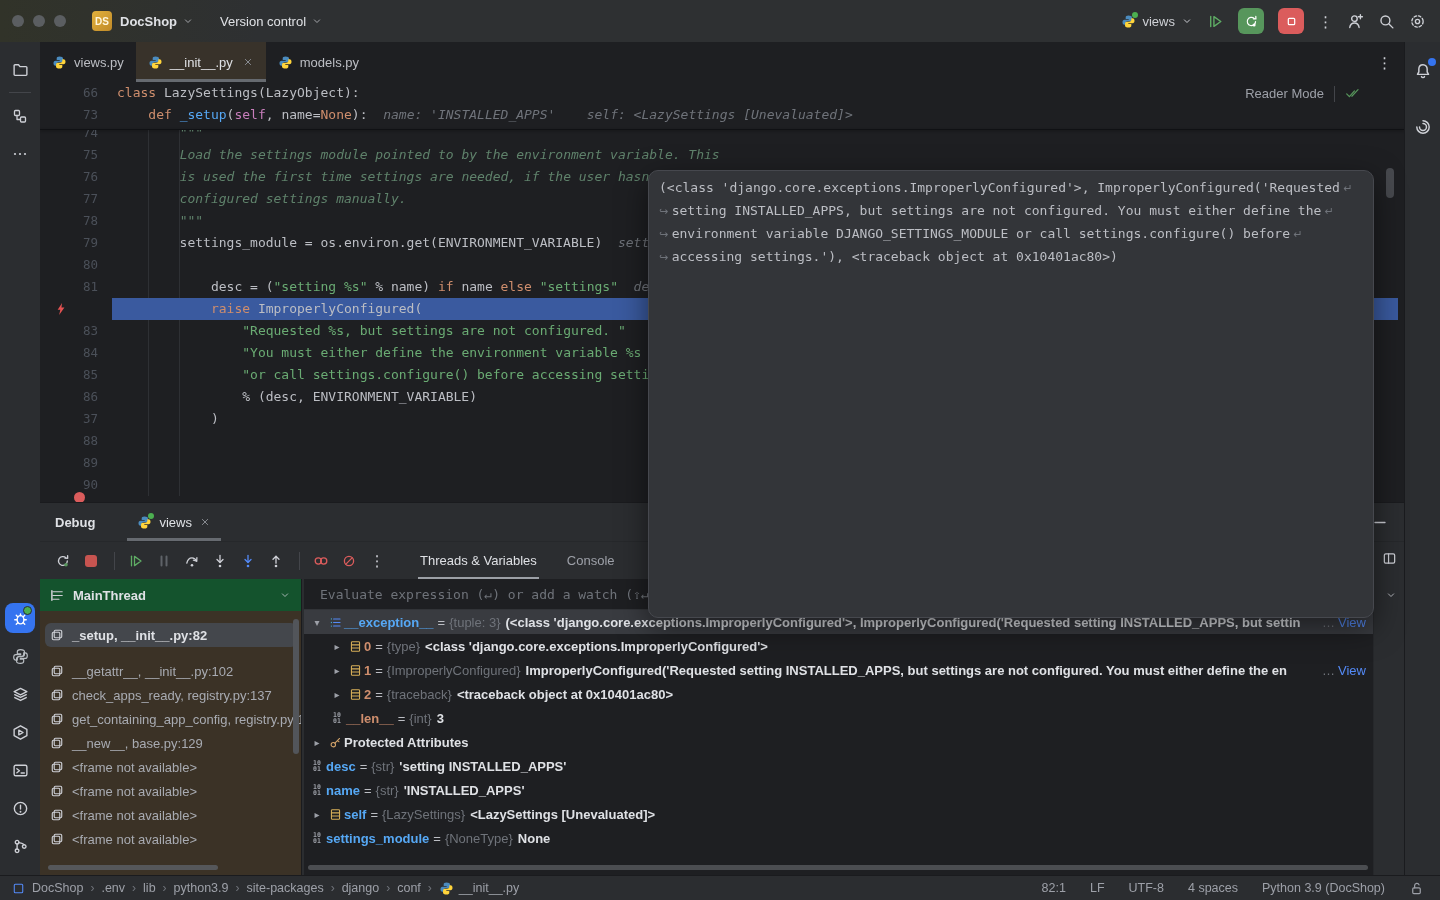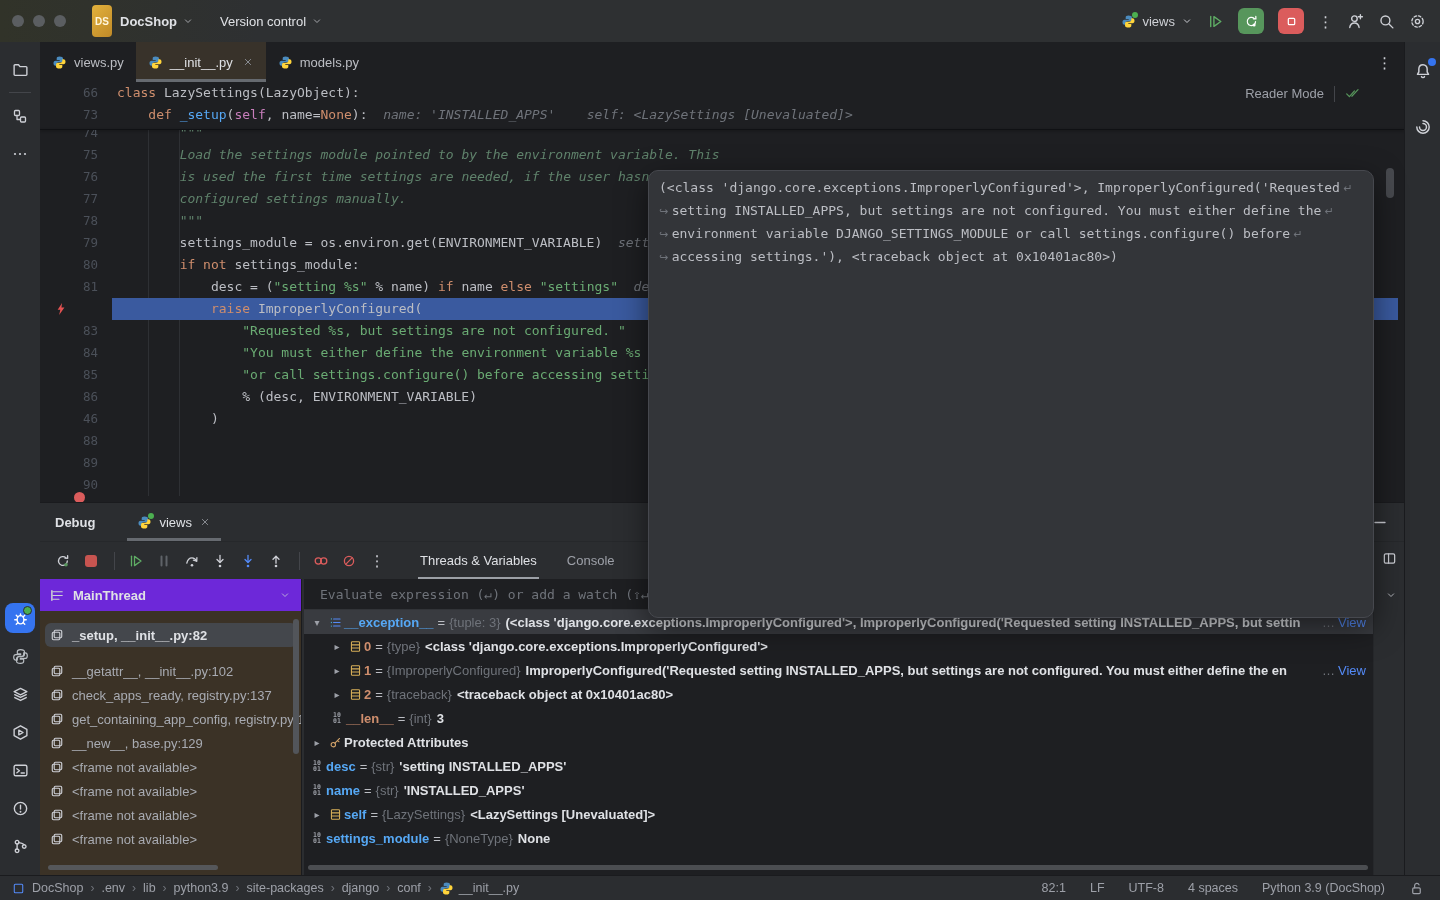--- a/index.html
+++ b/index.html
@@ -8,21 +8,21 @@
        font-family:"Liberation Sans",sans-serif;font-size:13px;
        -webkit-font-smoothing:antialiased}
   .abs{position:absolute}
   svg{display:block}
   .icon{display:inline-flex;align-items:center;justify-content:center;flex:0 0 auto}
 
   
   #titlebar{left:0;top:0;width:1440px;height:42px;background:linear-gradient(90deg,#313329 0%,#2E3032 18%,#2E3032 100%);display:flex;align-items:center}
   .tl-dot{width:12px;height:12px;border-radius:50%;background:#5B5E61;margin-left:9px}
   .tl-dot:first-child{margin-left:12px}
-  #ds-badge{width:20px;height:32px;border-radius:4px;margin-left:26px;
+  #ds-badge{width:20px;height:20px;border-radius:4px;margin-left:26px;
     background:linear-gradient(135deg,#E2B13C,#C08A28);display:flex;align-items:center;justify-content:center;
     font-size:10px;font-weight:700;color:#FFF6DC}
   .tb-label{margin-left:8px;font-weight:600;color:#DFE1E5}
   .tb-menu{margin-left:26px;color:#DFE1E5}
   .chev{margin-left:5px;opacity:.75}
   #tb-right{margin-left:auto;display:flex;align-items:center;gap:14px;padding-right:14px}
   .tb-btn{width:26px;height:26px;border-radius:6px;display:flex;align-items:center;justify-content:center}
   .tb-btn.green{background:var(--run-green,#57965C)}
   .tb-btn.red{background:var(--stop-red,#DB5C5C)}
   .runcfg{display:flex;align-items:center;gap:6px;color:#CFD1D6}
@@ -80,21 +80,21 @@
   #dbg-min{margin-left:auto;margin-right:16px;color:#CED0D6}
   #dbg-toolbar{position:absolute;left:0;top:38px;width:100%;height:38px;border-top:1px solid #26282B;display:flex;align-items:center;padding-left:10px;box-sizing:border-box}
   .tbi{width:26px;height:26px;border-radius:4px;display:flex;align-items:center;justify-content:center;margin-right:2px}
   .tb-sep{width:1px;height:18px;background:#43454A;margin:0 8px}
   .vtab{margin-left:26px;color:#9DA0A8;height:38px;display:flex;align-items:center;position:relative;padding:0 2px}
   .vtab.active{color:#DFE1E5}
   .vtab.active:after{content:"";position:absolute;left:0;right:0;bottom:0;height:3px;background:#9CA0A6}
   #dbg-right-col{position:absolute;right:0;top:0;width:30px;height:100%;border-left:1px solid #26282B}
   
   #frames-pane{position:absolute;left:0;top:76px;width:262px;height:297px;border-right:1px solid #1A1B1E;box-sizing:border-box;overflow:hidden}
-  #thread-row{height:32px;display:flex;align-items:center;gap:8px;padding:0 10px;background:#6d28d9}
+  #thread-row{height:32px;display:flex;align-items:center;gap:8px;padding:0 10px;background:#14532d}
   #thread-name{font-weight:600}
   #thread-chev{margin-left:auto;opacity:.8}
   #frames-list{position:absolute;left:0;top:32px;width:262px;height:265px;background:var(--frames-bg,#3B3226);overflow:hidden}
   .frame-row{height:24px;display:flex;align-items:center;gap:8px;padding:0 10px;color:#A8ABB2;white-space:nowrap}
   .frame-row.selected{background:#44474C;border-radius:6px;margin:12px 5px;padding:0 5px;color:#DFE1E5;font-weight:600}
   #frames-vscroll{position:absolute;right:2px;top:40px;width:6px;height:135px;border-radius:3px;background:#52555A}
   #frames-hscroll{position:absolute;left:8px;bottom:6px;width:170px;height:5px;border-radius:3px;background:#55575A}
   
   #vars-pane{position:absolute;left:264px;top:76px;right:30px;bottom:0;background:#1E1F22;overflow:hidden}
   #eval-row{height:30px;border-bottom:1px solid #323438;display:flex;align-items:center}
@@ -348,30 +348,30 @@
   <div class="sticky-sep"></div>
   <div id="lines-host">
       <div class="cl-row" style="top: 0px; height: 22px; overflow: hidden;"><div style="position: relative; height: 22px;"><span class="cl-num">66</span><span class="cl-code"><span class="kw">class</span><span class="pl"> LazySettings(LazyObject):</span></span></div></div>
       <div class="cl-row" style="top: 22px; height: 22px; overflow: hidden;"><div style="position: relative; height: 22px;"><span class="cl-num">73</span><span class="cl-code"><span class="pl">    </span><span class="kw">def</span><span class="pl"> </span><span class="fn">_setup</span><span class="pl">(</span><span class="sf">self</span><span class="pl">, name=</span><span class="kw">None</span><span class="pl">):</span><span class="hint">  name: 'INSTALLED_APPS'    self: &lt;LazySettings [Unevaluated]&gt;</span></span></div></div>
       <div class="cl-row" style="top: 48px; height: 14px; overflow: hidden;"><div style="position: relative; height: 22px; margin-top: -8px;"><span class="cl-num">74</span><span class="cl-code"><span class="pl">        </span><span class="doc">"""</span></span></div></div>
       <div class="cl-row" style="top: 62px; height: 22px; overflow: hidden;"><div style="position: relative; height: 22px;"><span class="cl-num">75</span><span class="cl-code"><span class="pl">        </span><span class="doc">Load the settings module pointed to by the environment variable. This</span></span></div></div>
       <div class="cl-row" style="top: 84px; height: 22px; overflow: hidden;"><div style="position: relative; height: 22px;"><span class="cl-num">76</span><span class="cl-code"><span class="pl">        </span><span class="doc">is used the first time settings are needed, if the user hasn't</span></span></div></div>
       <div class="cl-row" style="top: 106px; height: 22px; overflow: hidden;"><div style="position: relative; height: 22px;"><span class="cl-num">77</span><span class="cl-code"><span class="pl">        </span><span class="doc">configured settings manually.</span></span></div></div>
       <div class="cl-row" style="top: 128px; height: 22px; overflow: hidden;"><div style="position: relative; height: 22px;"><span class="cl-num">78</span><span class="cl-code"><span class="pl">        </span><span class="doc">"""</span></span></div></div>
       <div class="cl-row" style="top: 150px; height: 22px; overflow: hidden;"><div style="position: relative; height: 22px;"><span class="cl-num">79</span><span class="cl-code"><span class="pl">        settings_module = os.environ.get(ENVIRONMENT_VARIABLE)</span><span class="hint">  settings_module: None</span></span></div></div>
-      <div class="cl-row" style="top: 172px; height: 22px; overflow: hidden;"><div style="position: relative; height: 22px;"><span class="cl-num">80</span><span class="cl-code"><span class="pl">        </span><span class="kw">if</span><span class="pl"> </span><span class="kw">not</span><span class="pl"> settings_module:</span></span></div></div>
+      <div class="cl-row" style="top: 172px; height: 22px; overflow: hidden;"><div style="position: relative; height: 22px;"><span class="cl-num">80</span></div></div>
       <div class="cl-row" style="top: 194px; height: 22px; overflow: hidden;"><div style="position: relative; height: 22px;"><span class="cl-num">81</span><span class="cl-code"><span class="pl">            desc = (</span><span class="st">"setting %s"</span><span class="pl"> % name) </span><span class="kw">if</span><span class="pl"> name </span><span class="kw">else</span><span class="pl"> </span><span class="st">"settings"</span><span class="hint">  desc: 'setting INSTALLED_APPS'</span></span></div></div>
       <div class="cl-row" style="top: 216px; height: 22px; overflow: hidden;"><div class="exec-bg" style="top: 0px;"></div><div style="position: relative; height: 22px;"><span class="cl-num" style="text-align: left; padding-left: 14px; top: 4px;"><svg width="14" height="14" viewBox="0 0 16 16" fill="none" stroke="#CED0D6" stroke-width="1.3" stroke-linecap="round" stroke-linejoin="round">
               <path d="M9.2 1.2 4.2 8.8h3L5.9 14.8l6-8.6H8.5z" fill="#E35252" stroke="none"></path>
             </svg></span><span class="cl-code"><span class="pl">            </span><span class="kw">raise</span><span class="pl"> ImproperlyConfigured(</span></span></div></div>
       <div class="cl-row" style="top: 238px; height: 22px; overflow: hidden;"><div style="position: relative; height: 22px;"><span class="cl-num">83</span><span class="cl-code"><span class="pl">                </span><span class="st">"Requested %s, but settings are not configured. "</span></span></div></div>
       <div class="cl-row" style="top: 260px; height: 22px; overflow: hidden;"><div style="position: relative; height: 22px;"><span class="cl-num">84</span><span class="cl-code"><span class="pl">                </span><span class="st">"You must either define the environment variable %s "</span></span></div></div>
       <div class="cl-row" style="top: 282px; height: 22px; overflow: hidden;"><div style="position: relative; height: 22px;"><span class="cl-num">85</span><span class="cl-code"><span class="pl">                </span><span class="st">"or call settings.configure() before accessing settings."</span></span></div></div>
       <div class="cl-row" style="top: 304px; height: 22px; overflow: hidden;"><div style="position: relative; height: 22px;"><span class="cl-num">86</span><span class="cl-code"><span class="pl">                % (desc, ENVIRONMENT_VARIABLE)</span></span></div></div>
-      <div class="cl-row" style="top: 326px; height: 22px; overflow: hidden;"><div style="position: relative; height: 22px;"><span class="cl-num">46</span><span class="cl-code"><span class="pl">            )</span></span></div></div>
+      <div class="cl-row" style="top: 326px; height: 22px; overflow: hidden;"><div style="position: relative; height: 22px;"><span class="cl-num">37</span><span class="cl-code"><span class="pl">            )</span></span></div></div>
       <div class="cl-row" style="top: 348px; height: 22px; overflow: hidden;"><div style="position: relative; height: 22px;"><span class="cl-num">88</span><span class="cl-code"></span></div></div>
       <div class="cl-row" style="top: 370px; height: 22px; overflow: hidden;"><div style="position: relative; height: 22px;"><span class="cl-num">89</span></div></div>
       <div class="cl-row" style="top: 392px; height: 22px; overflow: hidden;"><div style="position: relative; height: 22px;"><span class="cl-num">90</span><span class="cl-code"></span></div></div>
     </div>
   <div id="reader-widget">
     <span>Reader Mode</span>
     <span id="reader-sep"></span>
     <span class="icon">
         <svg width="15" height="15" viewBox="0 0 16 16" fill="none" stroke="#57965C" stroke-width="1.3" stroke-linecap="round" stroke-linejoin="round">
           <path d="M1.8 8.4l2.9 3 5.4-6.2"></path>

